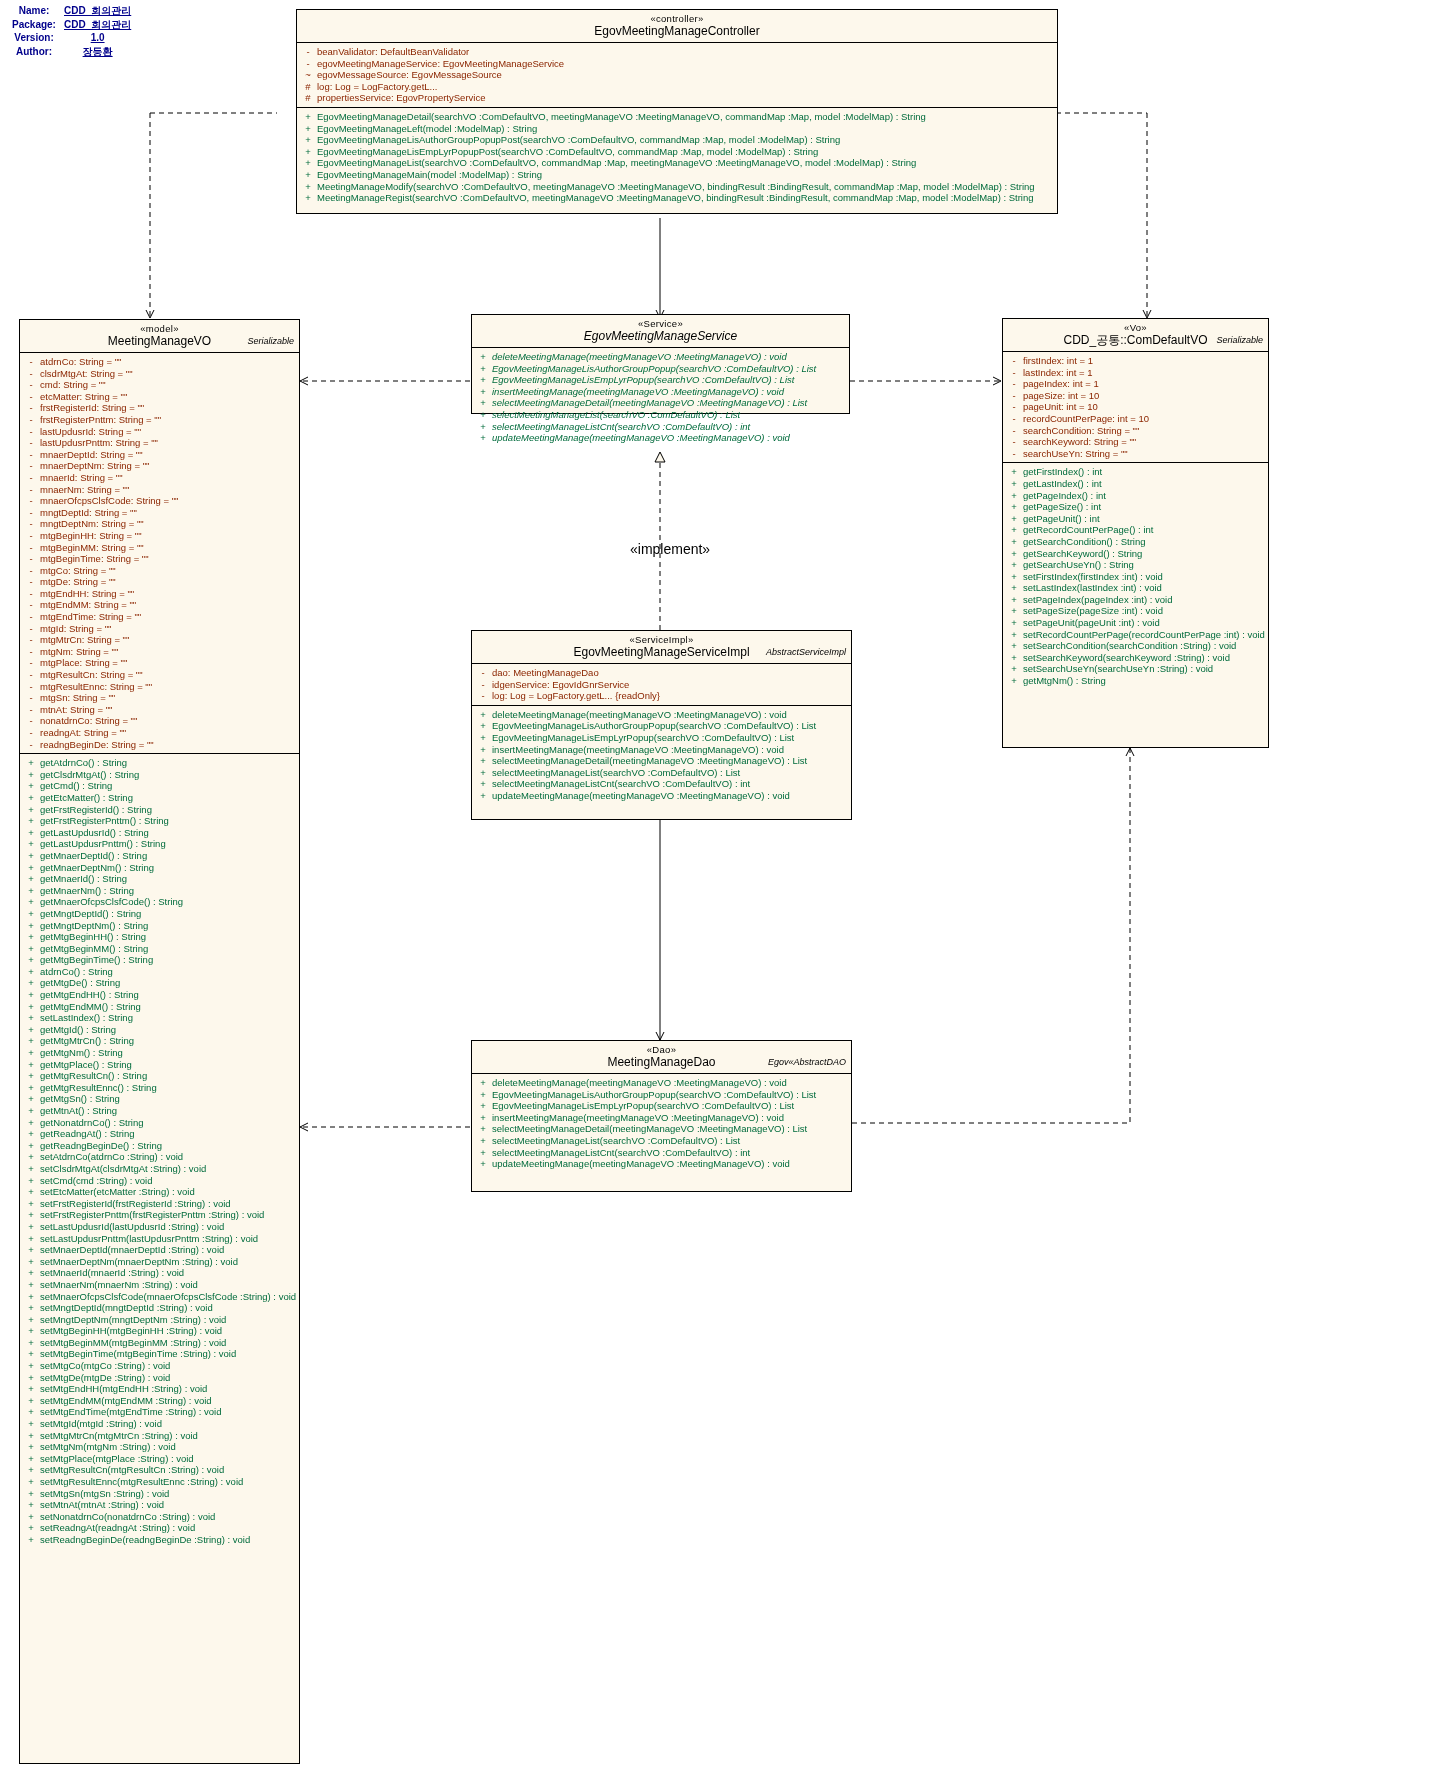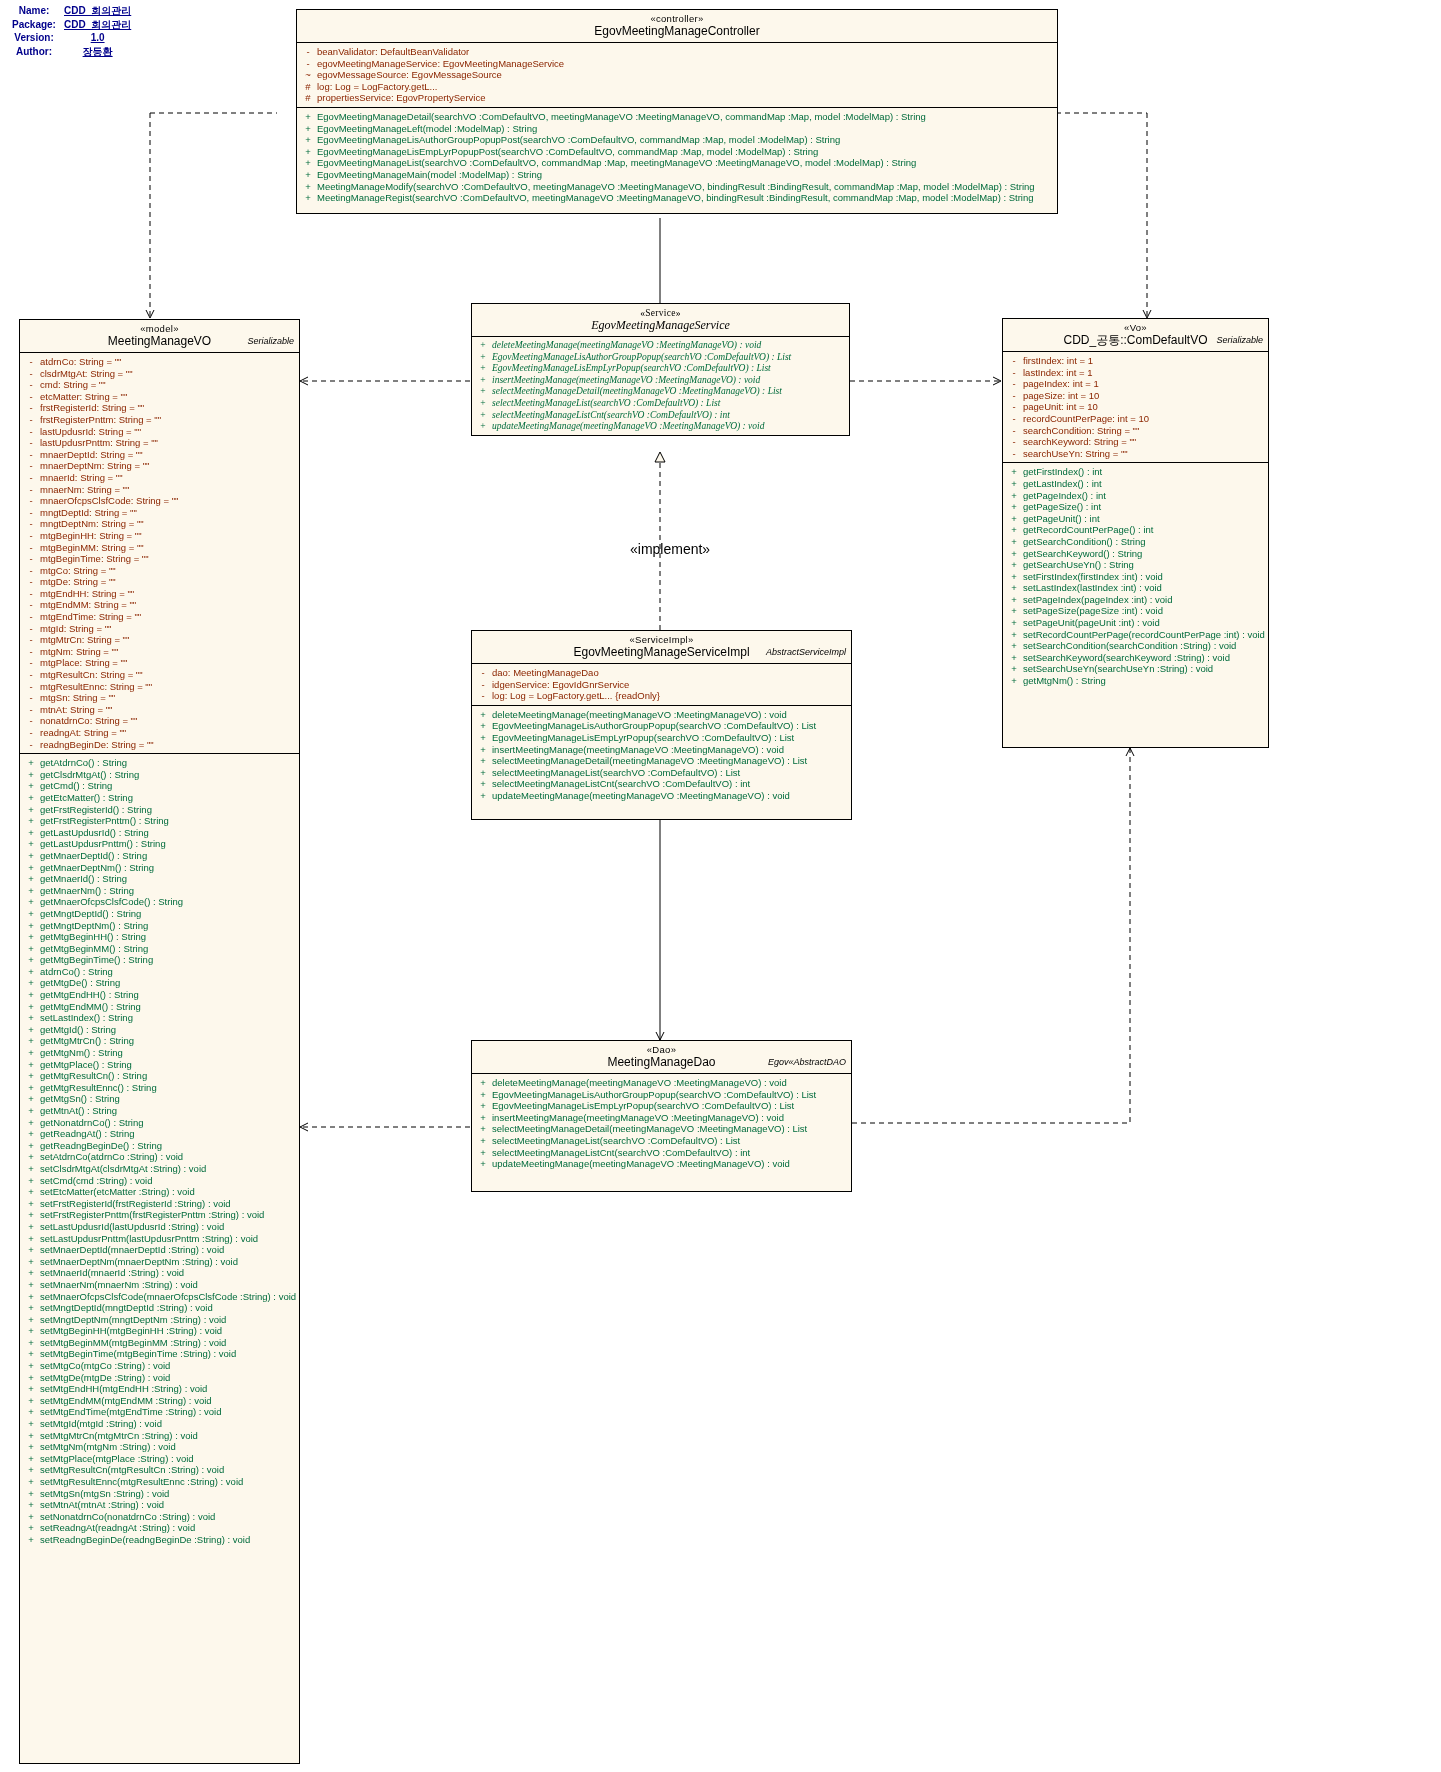--- a/index.html
+++ b/index.html
@@ -572,21 +572,21 @@
         <span class="vis">+</span>
         <span class="txt">setReadngAt(readngAt :String) : void</span>
       </div>
       <div class="row">
         <span class="vis">+</span>
         <span class="txt">setReadngBeginDe(readngBeginDe :String) : void</span>
       </div>
     </div>
 </div>
 
-<div class="uml" id="cls-service" style="left:471px;top:303px;width:379px;height:133px;font-family:Liberation Serif, serif;">
+<div class="uml" id="cls-service" style="left:471px;top:314px;width:379px;height:100px;">
   <div class="hdr ital">
     <div class="stereo">«Service»</div>
     <div class="cname">EgovMeetingManageService</div>
   </div>
   <div class="sect ops ital">
       <div class="row">
         <span class="vis">+</span>
         <span class="txt">deleteMeetingManage(meetingManageVO :MeetingManageVO) : void</span>
       </div>
       <div class="row">

